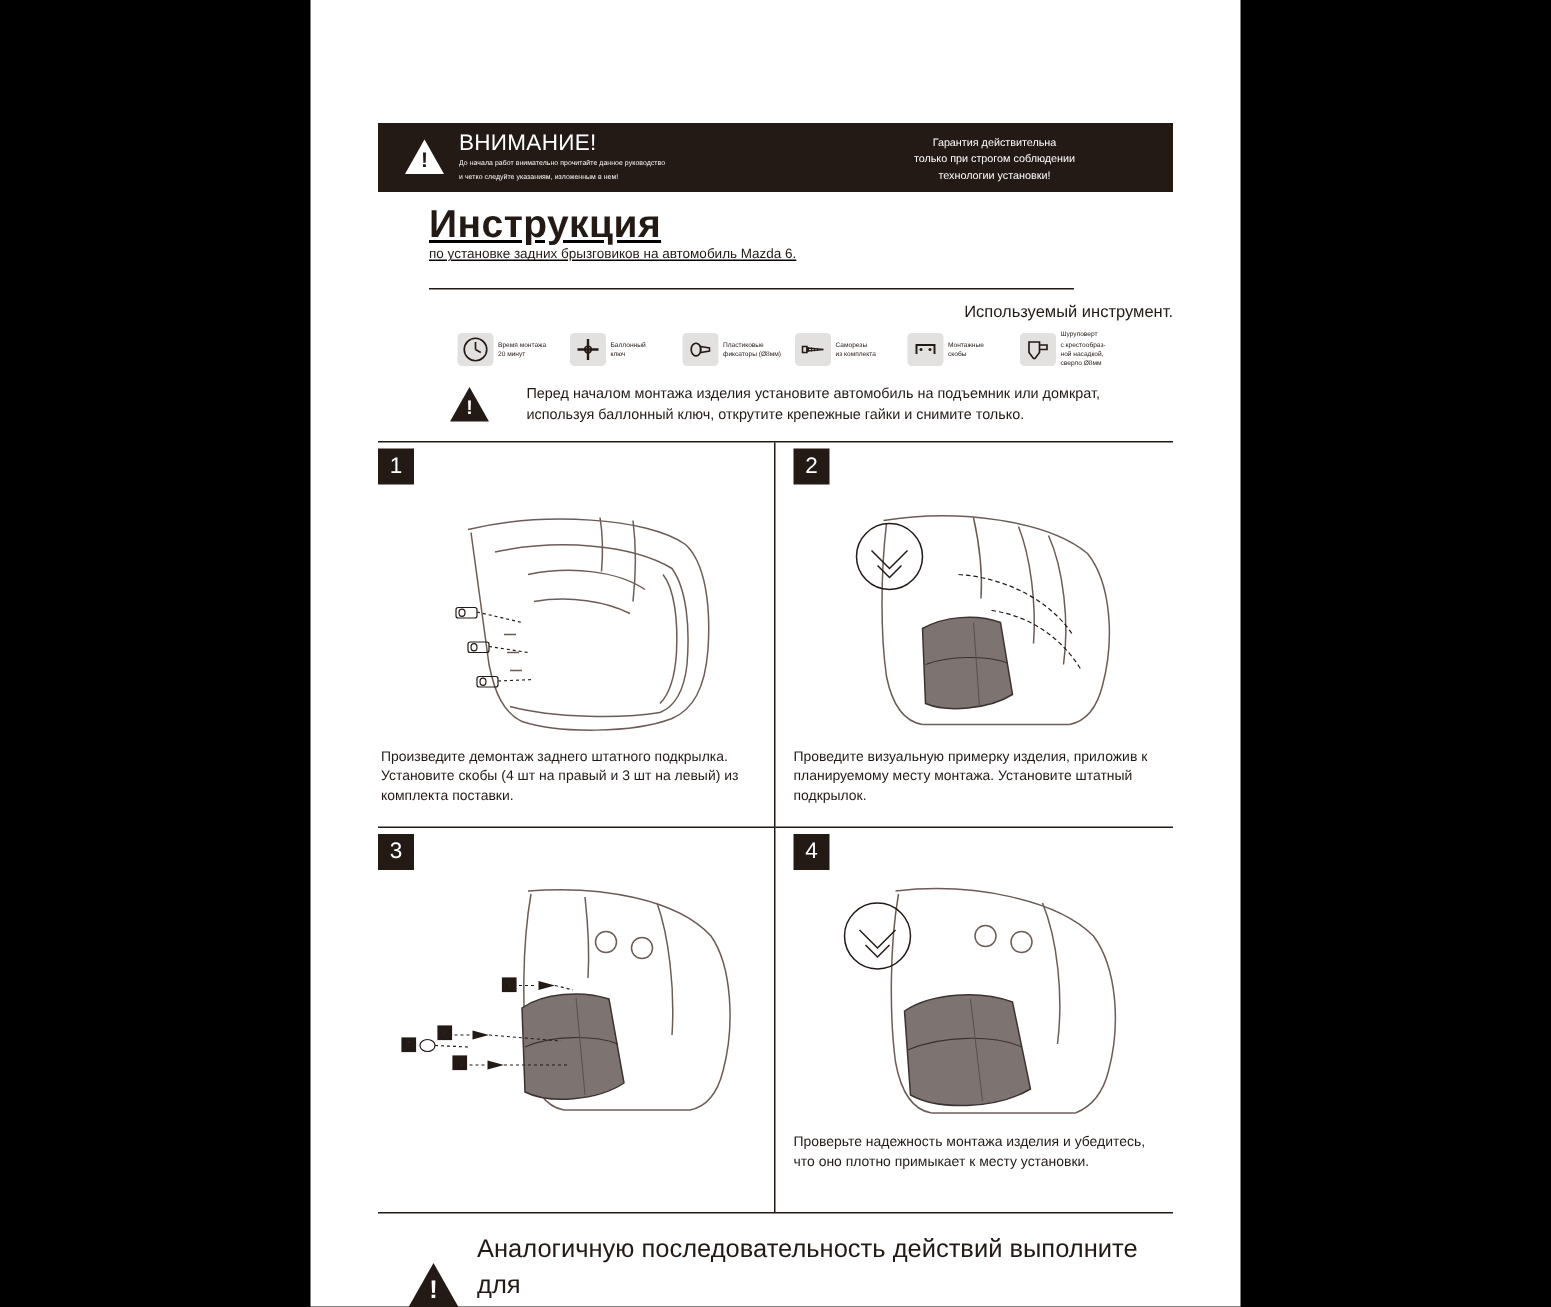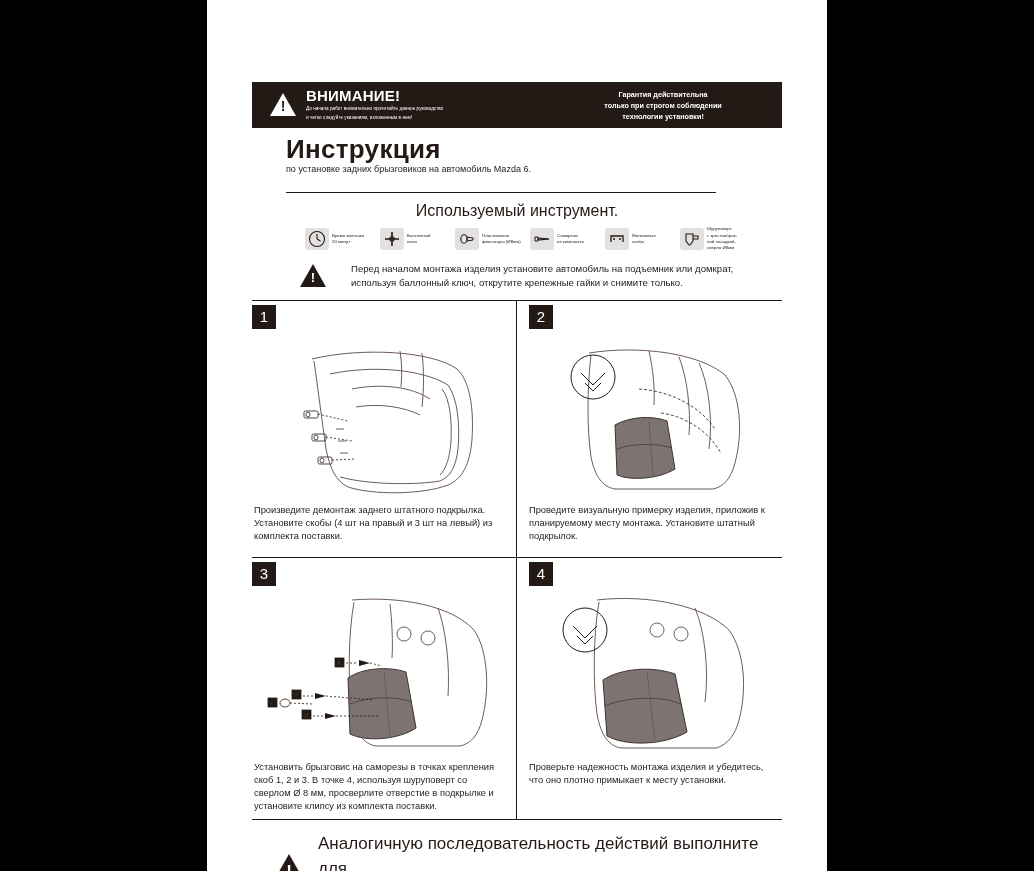--- a/index.html
+++ b/index.html
@@ -61,66 +61,67 @@
     color: #231a16;
     font-size: 14px;
     font-weight: bold;
     line-height: 1;
   }
   .warn-text {
     margin-left: 10px;
   }
   .warn-title {
     font-size: 15px;
-    font-weight: bold;
+    font-weight: normal;
     letter-spacing: .2px;
     line-height: 1.1;
   }
   .warn-sub {
     font-size: 4.6px;
     line-height: 1.5;
     margin-top: 2px;
     letter-spacing: .05px;
   }
   .warn-right {
     position: absolute;
     right: 14px;
     top: 7px;
     text-align: center;
     font-size: 7.2px;
-    font-weight: bold;
+    font-weight: normal;
     line-height: 1.55;
     width: 210px;
   }
 
   
   .instr {
     margin-top: 8px;
     padding-left: 34px;
+    text-decoration: underline;
   }
   .instr-title {
     font-size: 26px;
     font-weight: bold;
     color: #231a16;
     letter-spacing: .3px;
     line-height: 1.05;
   }
   .instr-sub {
     font-size: 9px;
     color: #231a16;
     margin-top: 1px;
     padding-bottom: 18px;
     border-bottom: 1px solid #231a16;
     width: 430px;
   }
 
   
   .tools-title {
-    text-align: center;
-    font-size: 16px;
+    text-align: right;
+    font-size: 11px;
     color: #231a16;
     margin-top: 9px;
   }
   .tools-row {
     display: flex;
     justify-content: center;
     gap: 6px;
     margin-top: 6px;
     padding-left: 20px;
   }
@@ -490,23 +491,20 @@
               <path d="M73 127 L84 130 L73 133 Z" fill="#231a16" stroke="none"></path>
               <path d="M84 130 L126 130" stroke-dasharray="2 2"></path>
 
               <rect x="16" y="112" width="9" height="9" fill="#231a16"></rect>
               <text x="18" y="119.5" font-size="7" fill="#fff" font-family="Liberation Sans, sans-serif">4</text>
               <ellipse cx="33" cy="117" rx="5" ry="4"></ellipse>
               <path d="M38 117 L60 118" stroke-dasharray="2 2"></path>
             </g>
           </svg>
         </div>
-        <div class="step-inner">
-          <div class="step-cap">Установить брызговис на саморезы в точках крепления скоб 1, 2 и 3. В точке 4, используя шуруповерт со сверлом Ø 8 мм, просверлите отверстие в подкрылке и установите клипсу из комплекта поставки.</div>
-        </div>
       </div>
 
       <div class="step right row-sep">
         <div class="step-num">4</div>
         <div class="step-art">
           <svg width="250" height="175" viewBox="0 0 250 175">
             <g fill="none" stroke="#6d5c55" stroke-width="1">
               <path d="M68 14 C120 8 176 20 200 44 C216 66 218 104 210 134 C206 150 198 158 188 162"></path>
               <path d="M70 16 C64 50 64 98 68 128 C72 150 80 160 92 162"></path>
               <path d="M92 162 L188 162"></path>

